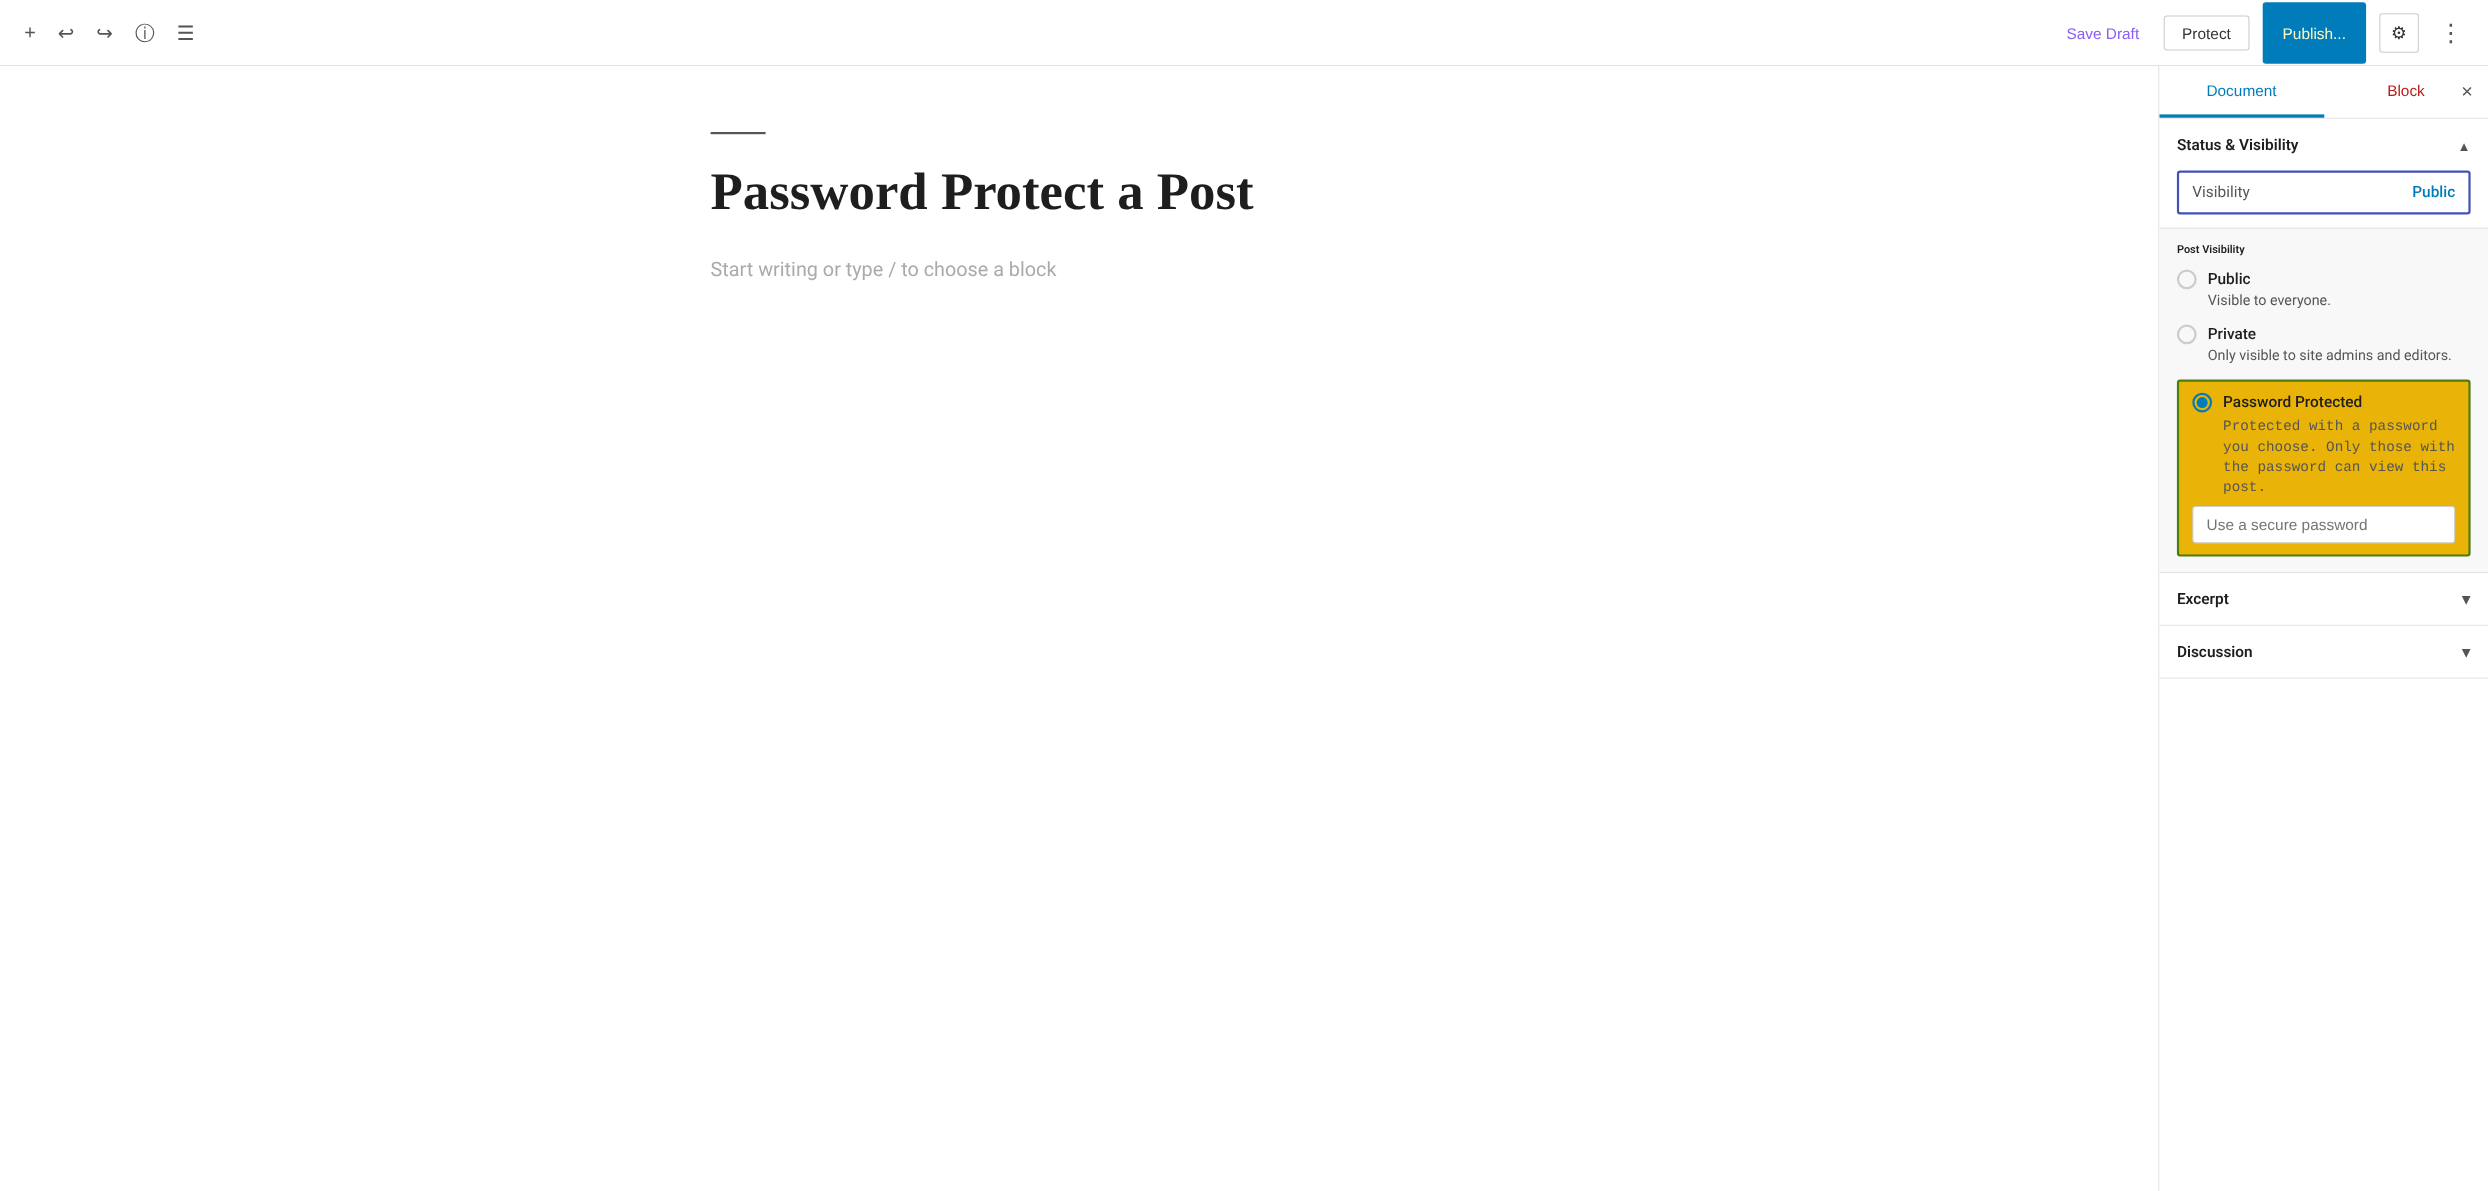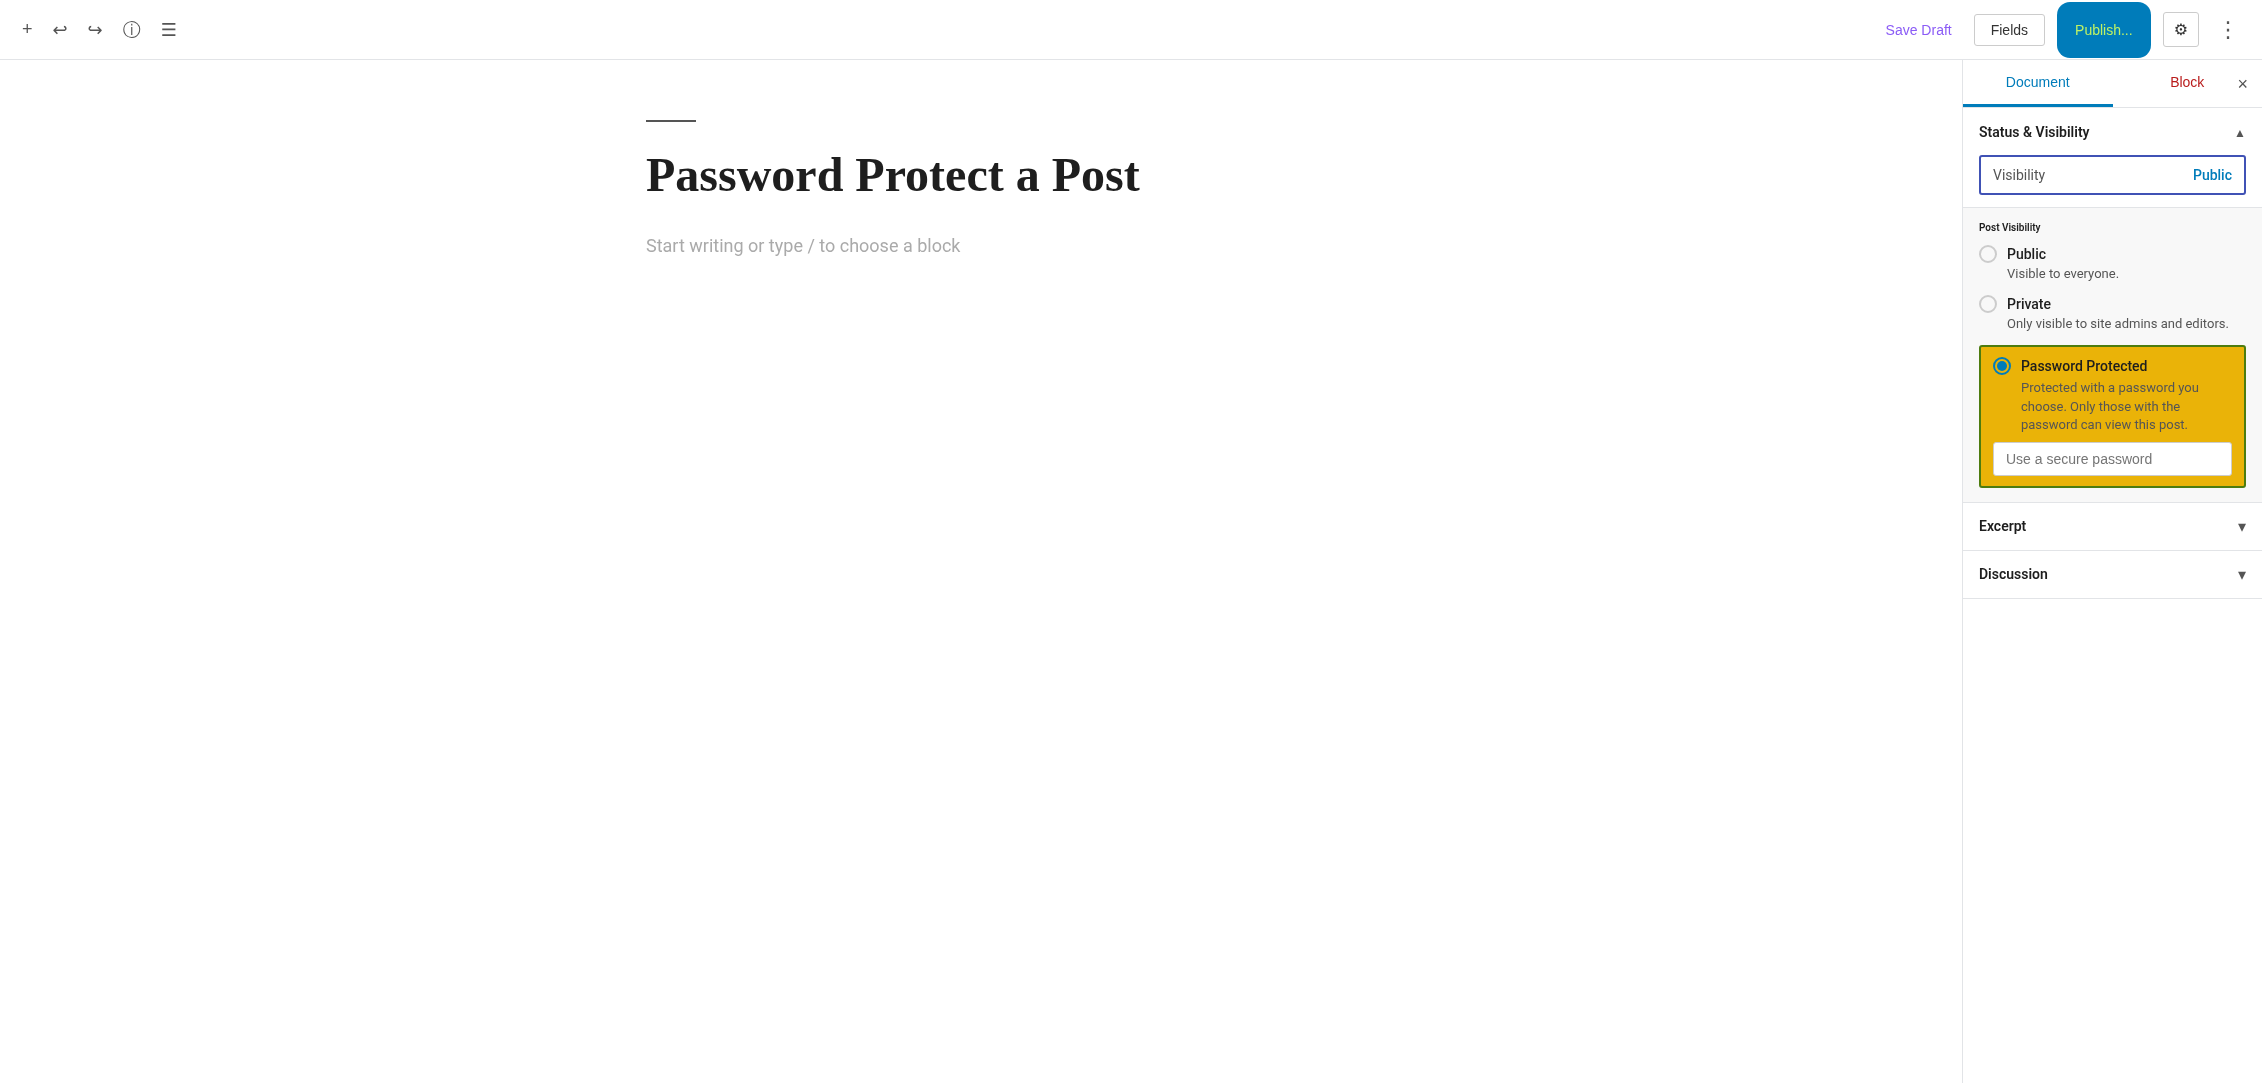--- a/index.html
+++ b/index.html
@@ -19,22 +19,22 @@
     }
     .save-draft-btn {
       background: none; border: none; cursor: pointer; color: #8b5cf6;
       font-size: 14px; font-weight: 500; padding: 6px 10px;
     }
     .preview-btn {
       background: #fff; border: 1px solid #ccc; cursor: pointer; color: #333;
       font-size: 14px; padding: 7px 16px; border-radius: 3px; font-weight: 400;
     }
     .publish-btn {
-      background: #007cba; border: none; cursor: pointer; color: #bef264;
-      font-size: 14px; font-weight: 500; padding: 20px 18px; border-radius: 13px;
+      background: #007cba; border: none; cursor: pointer; color: #fef9c3;
+      font-size: 14px; font-weight: 500; padding: 20px 18px; border-radius: 3px;
     }
     .settings-btn {
       background: #fff; border: 1px solid #ccc; cursor: pointer; color: #333;
       font-size: 16px; padding: 7px 10px; border-radius: 3px; display: flex; align-items: center;
     }
     .more-btn {
       background: none; border: none; cursor: pointer; color: #555;
       font-size: 22px; padding: 4px 6px; letter-spacing: 1px;
     }
 
@@ -132,21 +132,21 @@
     }
     .pv-option-name { font-size: 14px; font-weight: 500; color: #1e1e1e; }
     .pv-option-desc { font-size: 13px; color: #555; margin-left: 28px; line-height: 1.4; }
 
     
     .password-protected-box {
       border: 2px solid #4d7c0f; border-radius: 3px; padding: 10px 12px;
       margin-top: 4px; background: #eab308;
     }
     .password-protected-box .pv-option-row { margin-bottom: 4px; }
-    .password-protected-box .pv-option-desc { margin-bottom: 8px; }
+    .password-protected-box .pv-option-desc { margin-bottom: 8px; font-family: Liberation Mono, monospace; }
     .password-input {
       width: 100%; padding: 8px 12px; border: 1px solid #ccc; border-radius: 3px;
       font-size: 14px; color: #aaa; outline: none;
     }
 
     
     .excerpt-section { border-bottom: 1px solid #e2e4e7; }
     .excerpt-header {
       display: flex; align-items: center; justify-content: space-between;
       padding: 14px 16px; cursor: pointer; gap: 12px;
@@ -181,21 +181,21 @@
     </button>
     <button class="toolbar-icon-btn" title="Info">
       <span>ⓘ</span>
     </button>
     <button class="toolbar-icon-btn" title="List view">
       <span>☰</span>
     </button>
   </div>
   <div class="toolbar-right">
     <button class="save-draft-btn">Save Draft</button>
-    <button class="preview-btn">Fields</button>
+    <button class="preview-btn">Protect</button>
     <button class="publish-btn">Publish...</button>
     <button class="settings-btn">
       <span>⚙</span>
     </button>
     <button class="more-btn">
       <span>⋮</span>
     </button>
   </div>
 </div>
 

